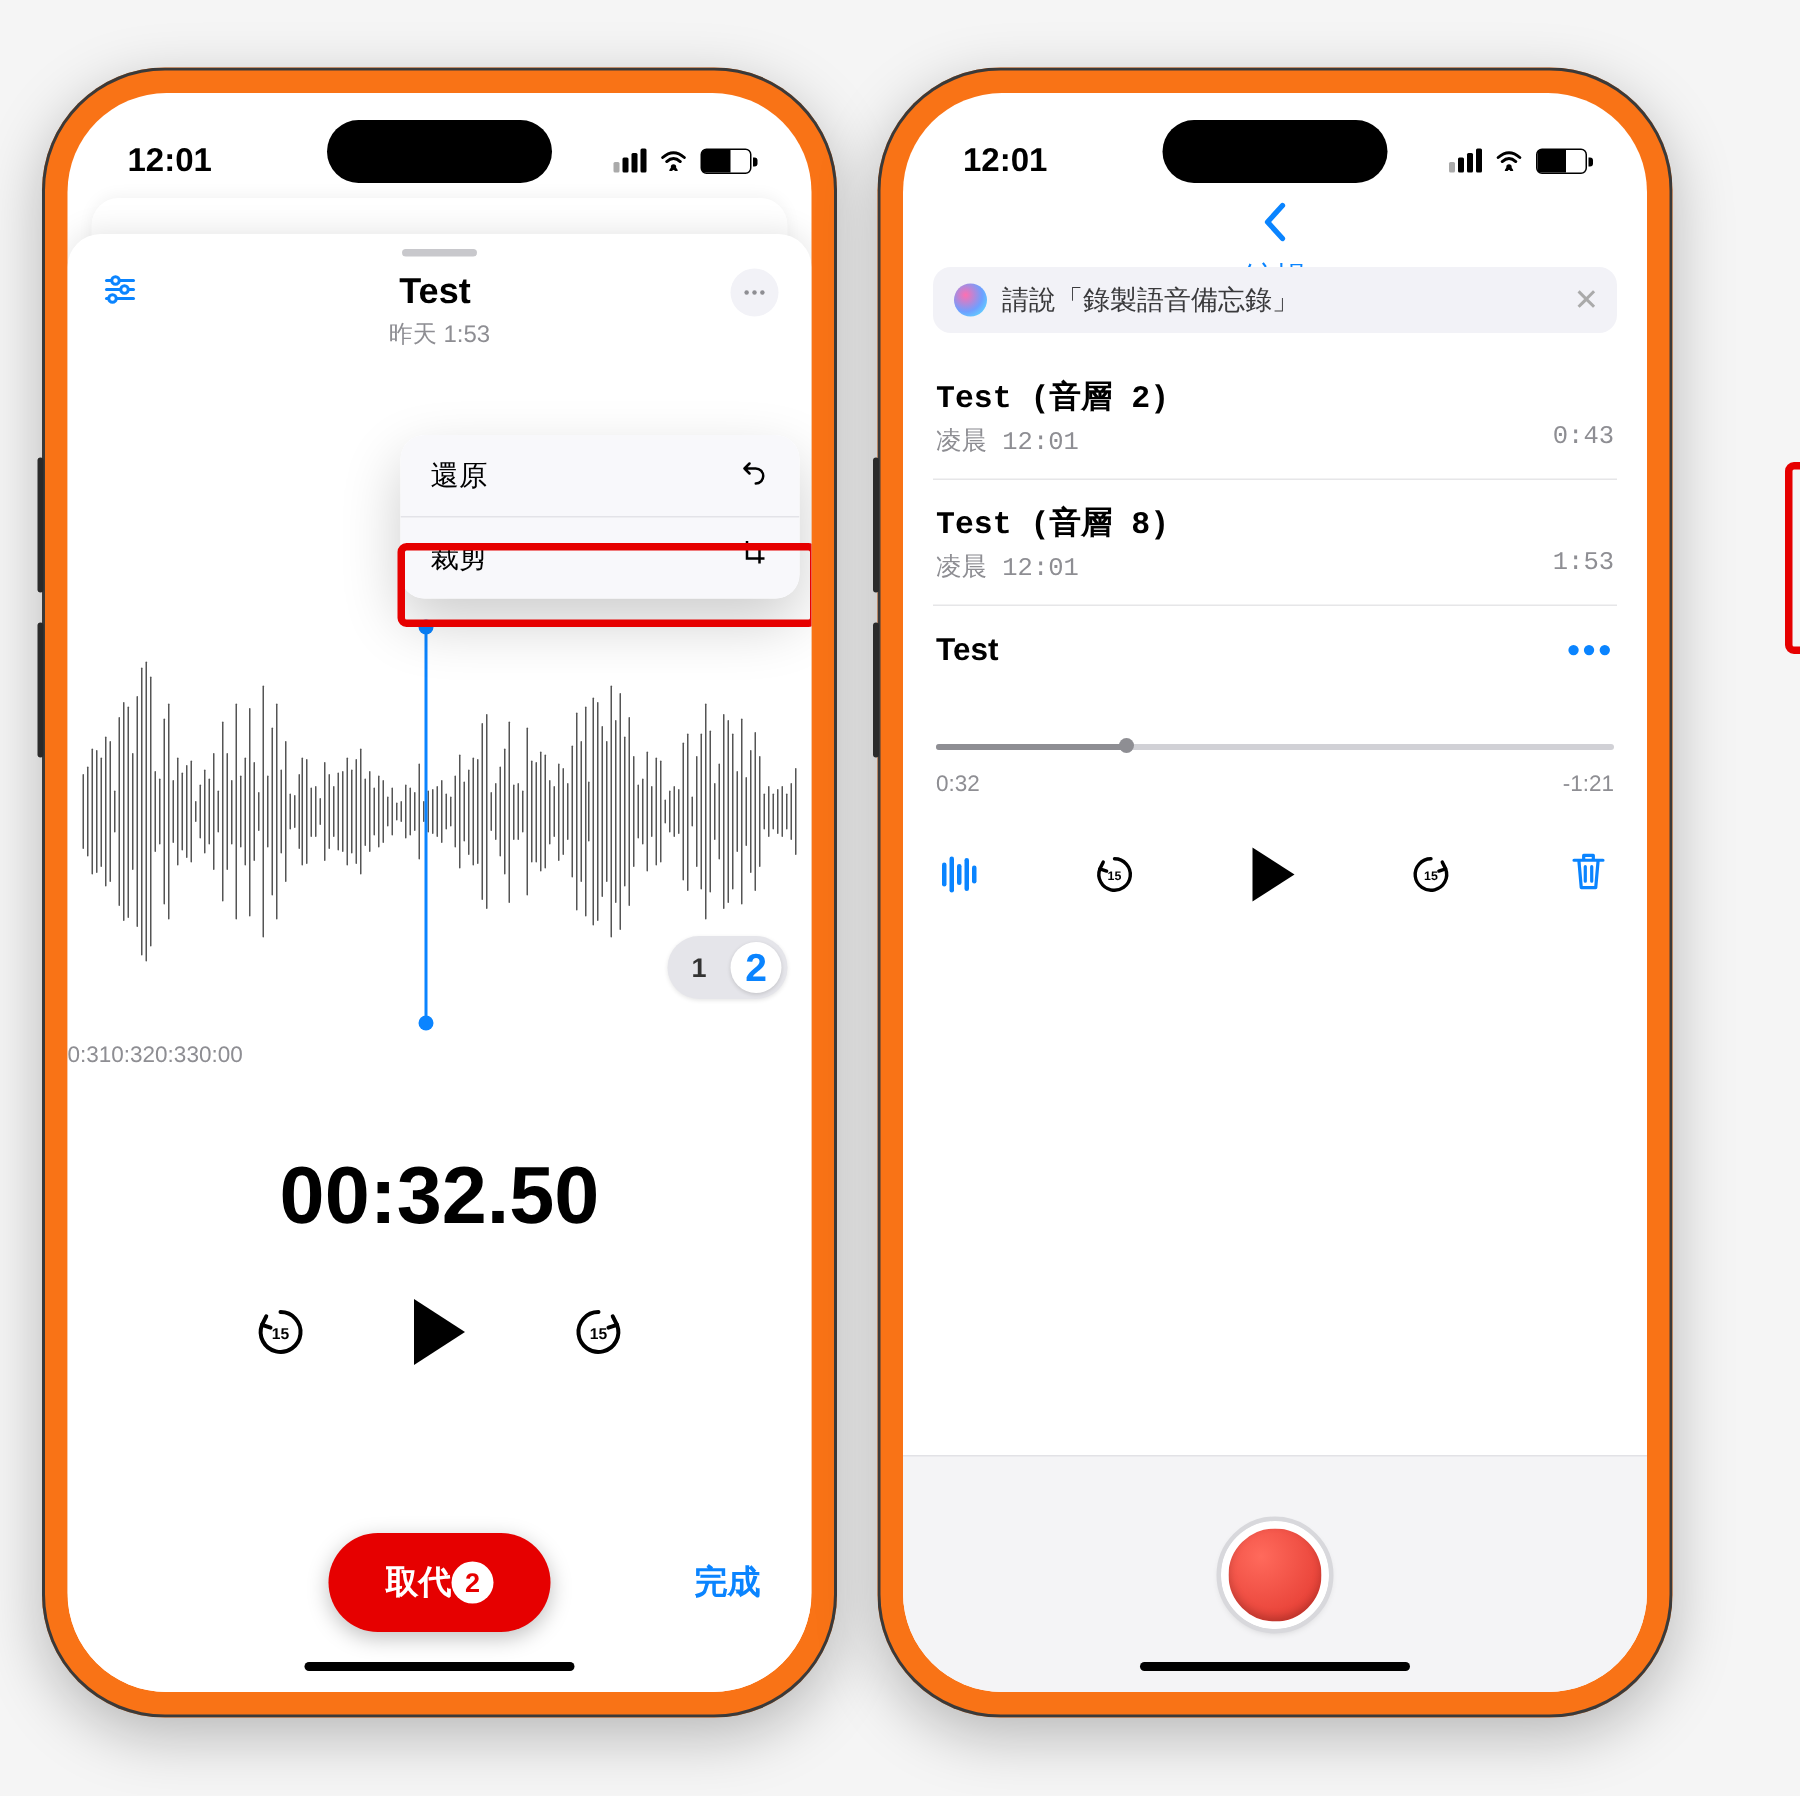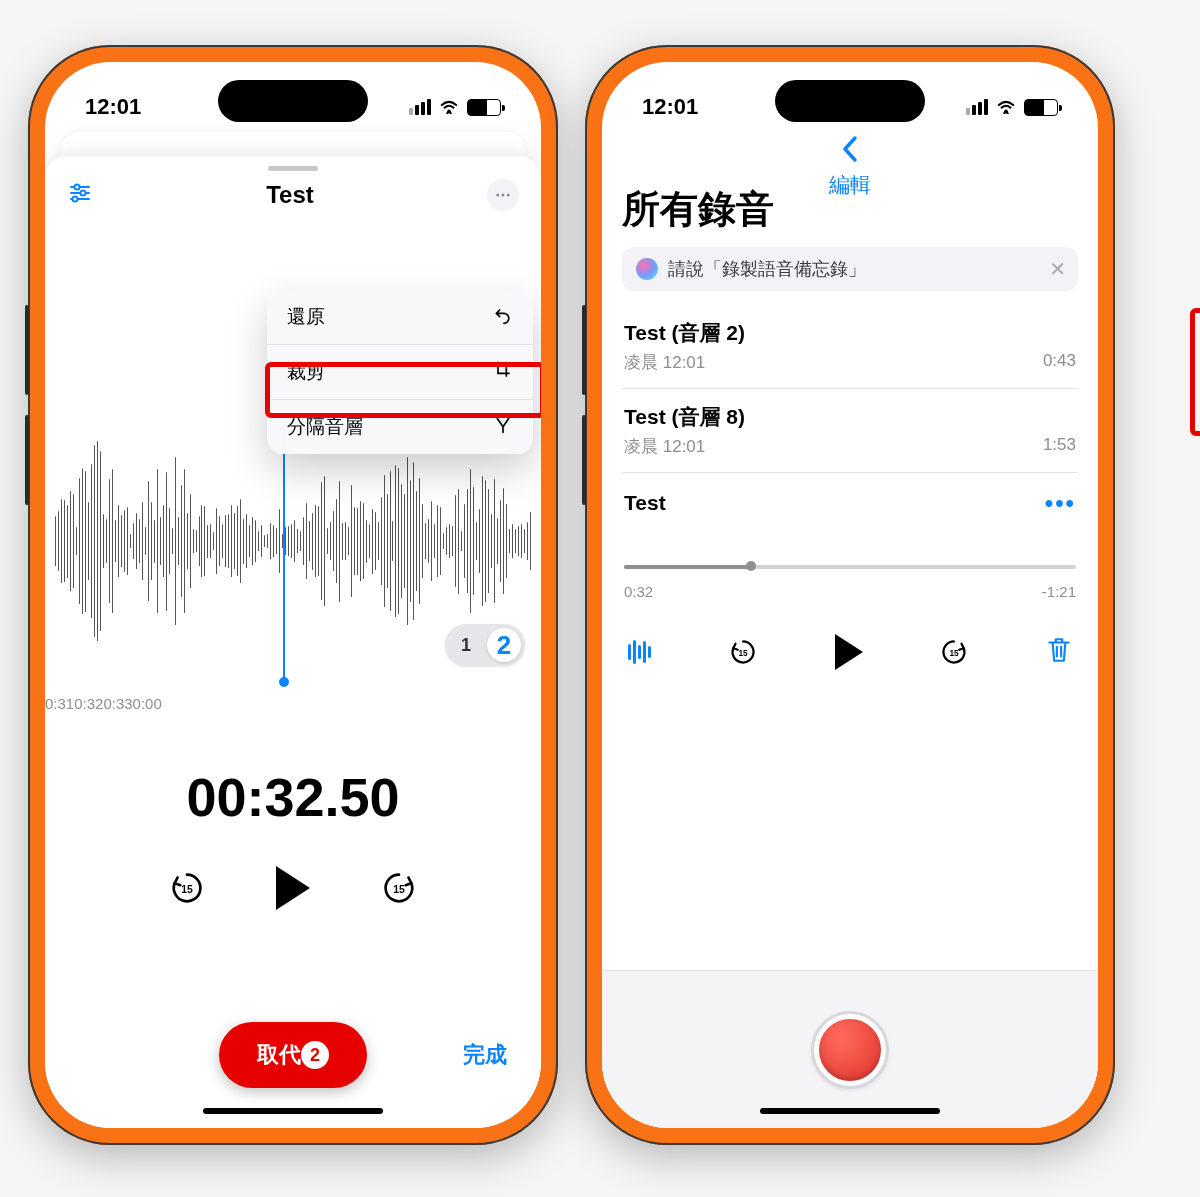--- a/index.html
+++ b/index.html
@@ -278,20 +278,21 @@
   .siri-close {
     position: absolute; right: 12px; top: 50%; transform: translateY(-50%);
     color: #aaa; font-size: 20px;
   }
 
   .rec-list { margin-top: 14px; }
   .rec-item {
     padding: 14px 2px;
     border-bottom: 1px solid #e6e6e8;
     position: relative;
+    font-family: Liberation Mono, monospace;
   }
   .rec-item .t1 { font-size: 21px; font-weight: 600; }
   .rec-item .t2 { color: #8e8e93; font-size: 17px; margin-top: 4px; display:flex; justify-content:space-between; }
 
   .right-hl {
     top: 263px; left: 605px; width: 450px; height: 128px;
   }
 
   .selected-item { padding: 16px 2px 8px; }
   .selected-head {
@@ -407,43 +408,36 @@
           <div class="sheet-title">Test</div>
         </div>
         <div class="more-btn">
           <svg width="18" height="18" viewBox="0 0 24 24">
               <circle cx="5" cy="12" r="2" fill="#8e8e93"></circle>
               <circle cx="12" cy="12" r="2" fill="#8e8e93"></circle>
               <circle cx="19" cy="12" r="2" fill="#8e8e93"></circle>
             </svg>
         </div>
       </div>
+      <div class="sheet-sub">昨天  1:53</div>
 
       <div class="context-menu">
         <div class="menu-item">
           <span>還原</span>
           <span class="mi-icon">
             <svg width="20" height="20" viewBox="0 0 24 24" fill="none" stroke="#000" stroke-width="2" stroke-linecap="round" stroke-linejoin="round">
                 <path d="M4 10 l4-4 M4 10 l4 4 M4 10 h9 a6 6 0 0 1 0 12"></path>
               </svg>
           </span>
         </div>
         <div class="menu-item">
           <span>裁剪</span>
           <span class="mi-icon">
             <svg width="20" height="20" viewBox="0 0 24 24" fill="none" stroke="#000" stroke-width="2">
                 <path d="M6 2 v14 h14 M2 6 h14 v14"></path>
-              </svg>
-          </span>
-        </div>
-        <div class="menu-item">
-          <span>分隔音層</span>
-          <span class="mi-icon">
-            <svg width="20" height="20" viewBox="0 0 24 24" fill="none" stroke="#000" stroke-width="2" stroke-linecap="round">
-                <path d="M12 14 V21 M12 14 L5 4 M12 14 L19 4"></path>
               </svg>
           </span>
         </div>
       </div>
 
       <div class="waveform-area">
         <div class="waveform" id="wf">
             <div class="bar" style="height: 50.4px;"></div>
             <div class="bar" style="height: 60px;"></div>
             <div class="bar" style="height: 83.3px;"></div>
@@ -680,21 +674,20 @@
     <div class="right-content">
       <div class="nav-row">
         <span class="back-chevron">
           <svg width="18" height="28" viewBox="0 0 18 28">
               <path d="M14 3 L4 14 L14 25" fill="none" stroke="#0a84ff" stroke-width="3.5" stroke-linecap="round" stroke-linejoin="round"></path>
             </svg>
         </span>
         <span class="edit-link">編輯</span>
       </div>
 
-      <div class="big-title">所有錄音</div>
 
       <div class="siri-tip">
         <span class="siri-orb"></span>
         <span>請說「錄製語音備忘錄」</span>
         <span class="siri-close">✕</span>
       </div>
 
       <div class="rec-list">
         <div class="rec-item">
           <div class="t1">Test (音層 2)</div>

